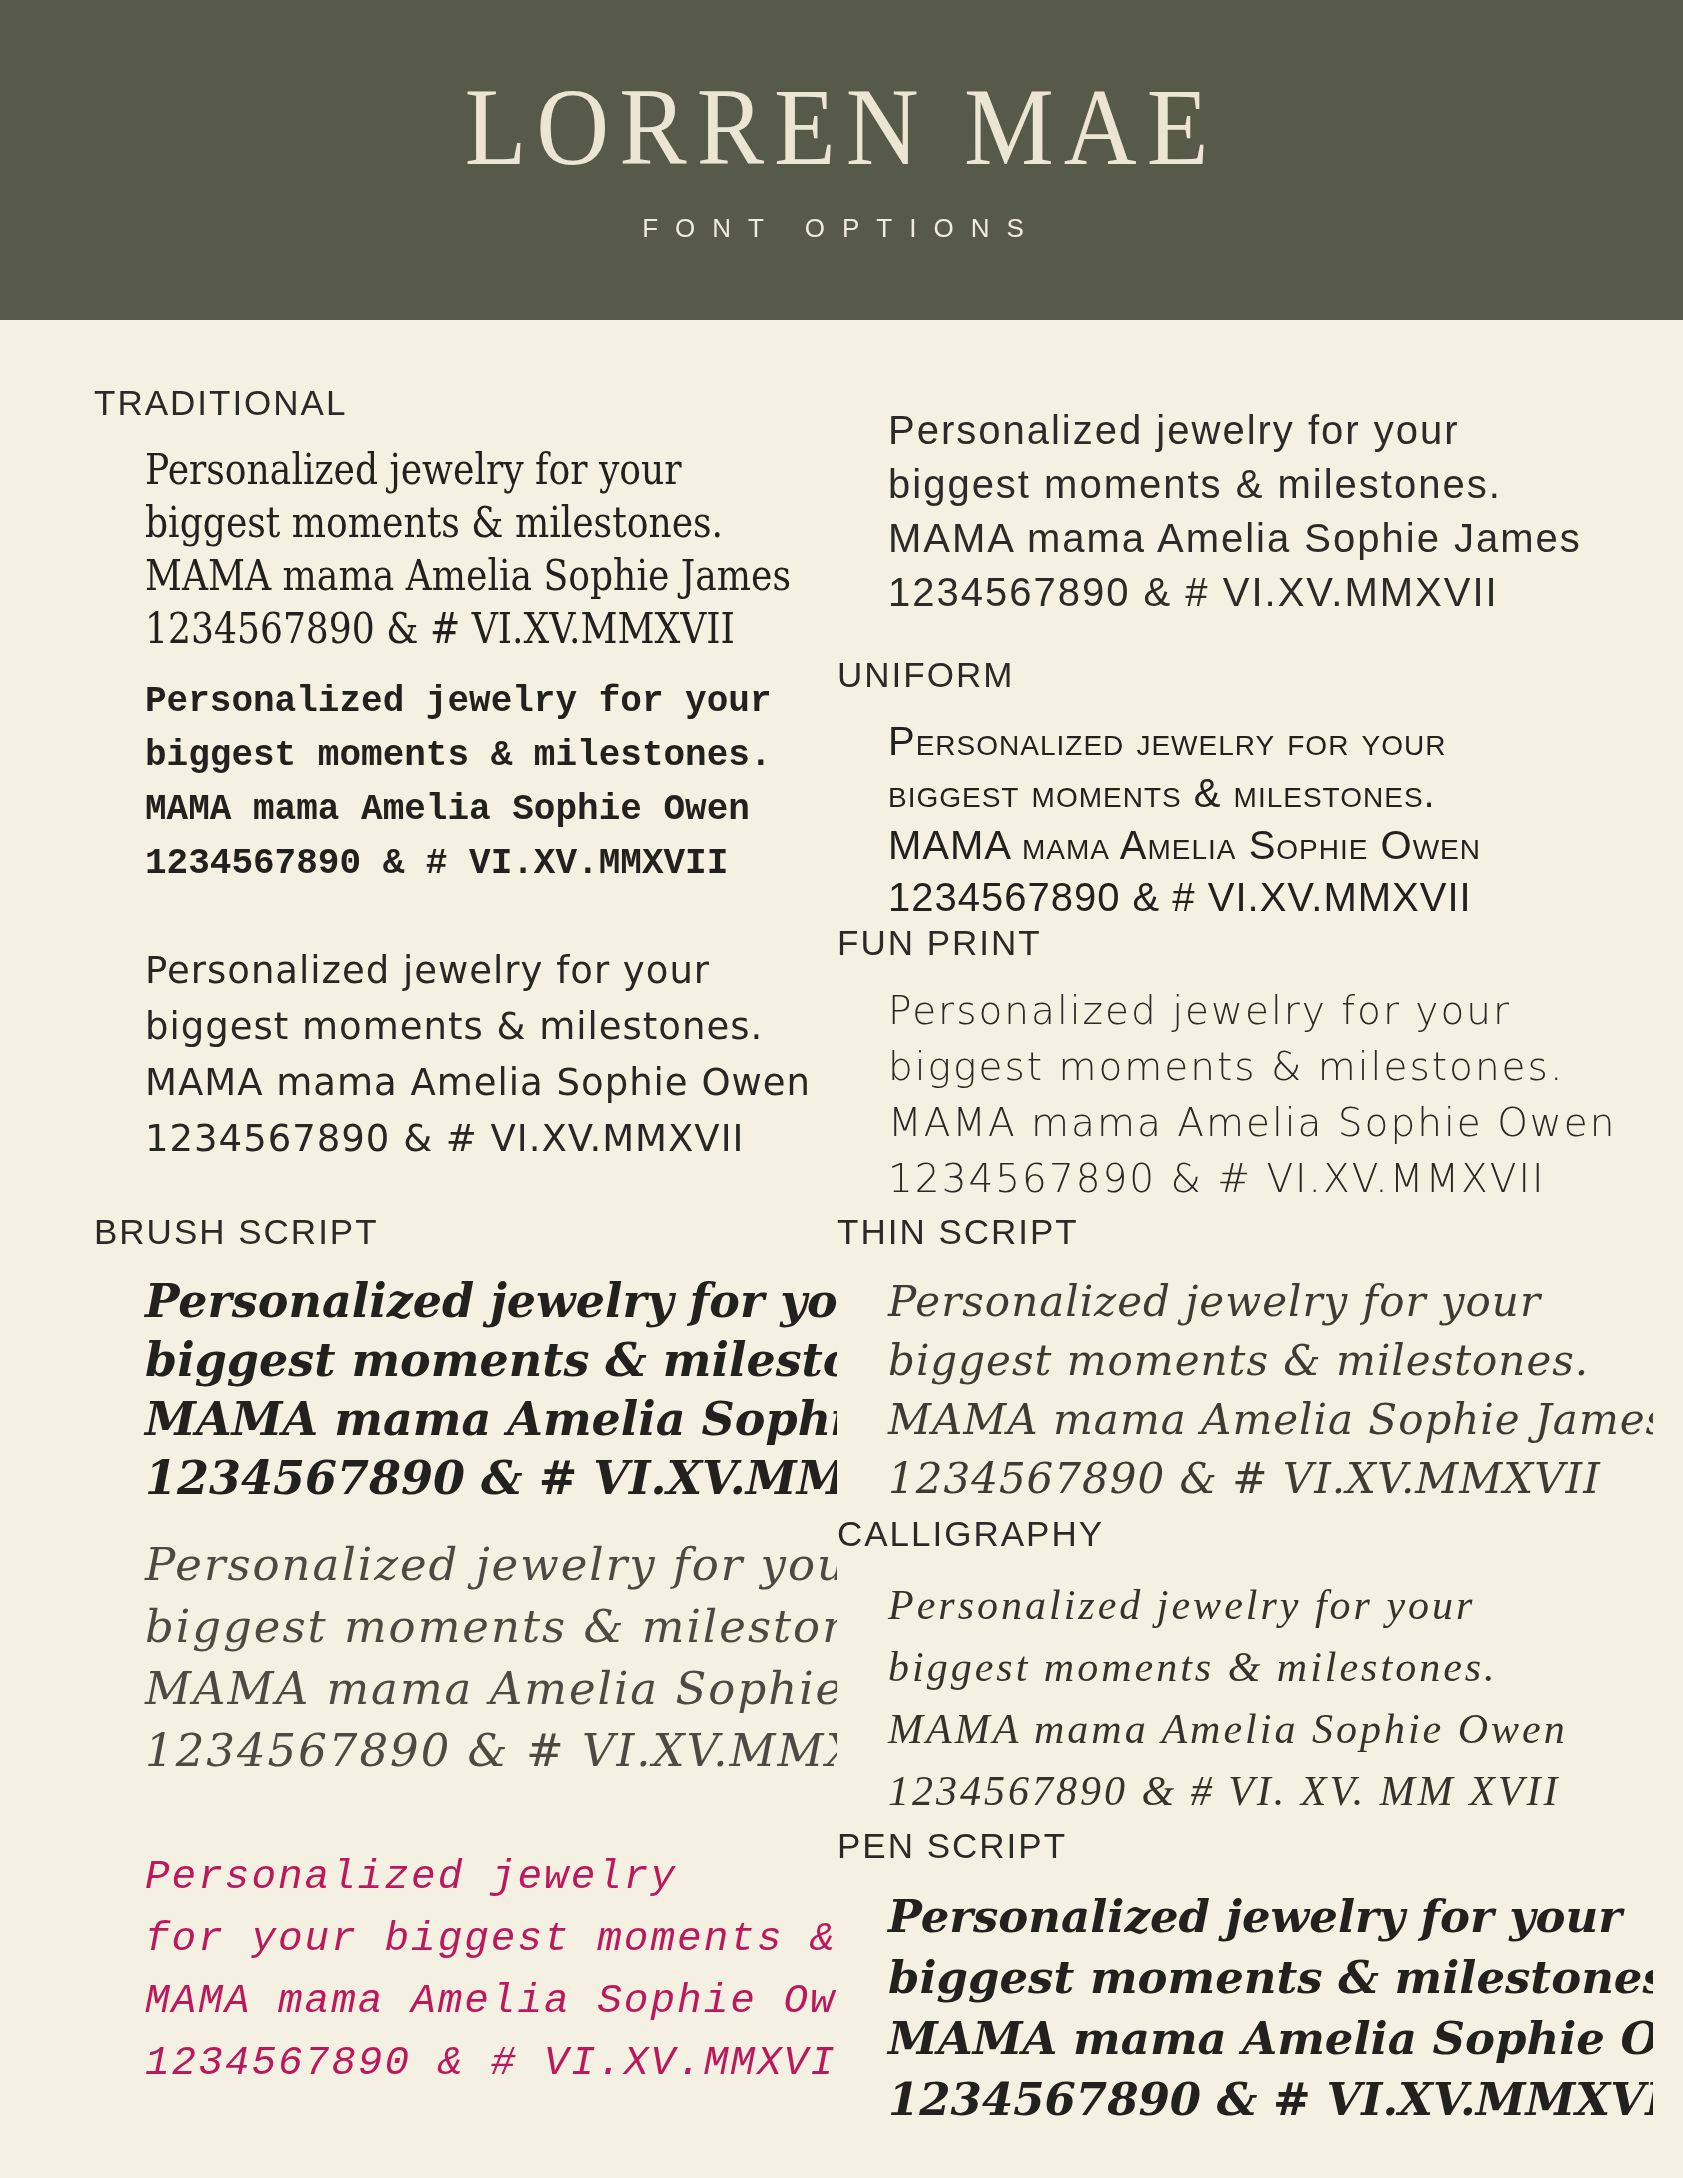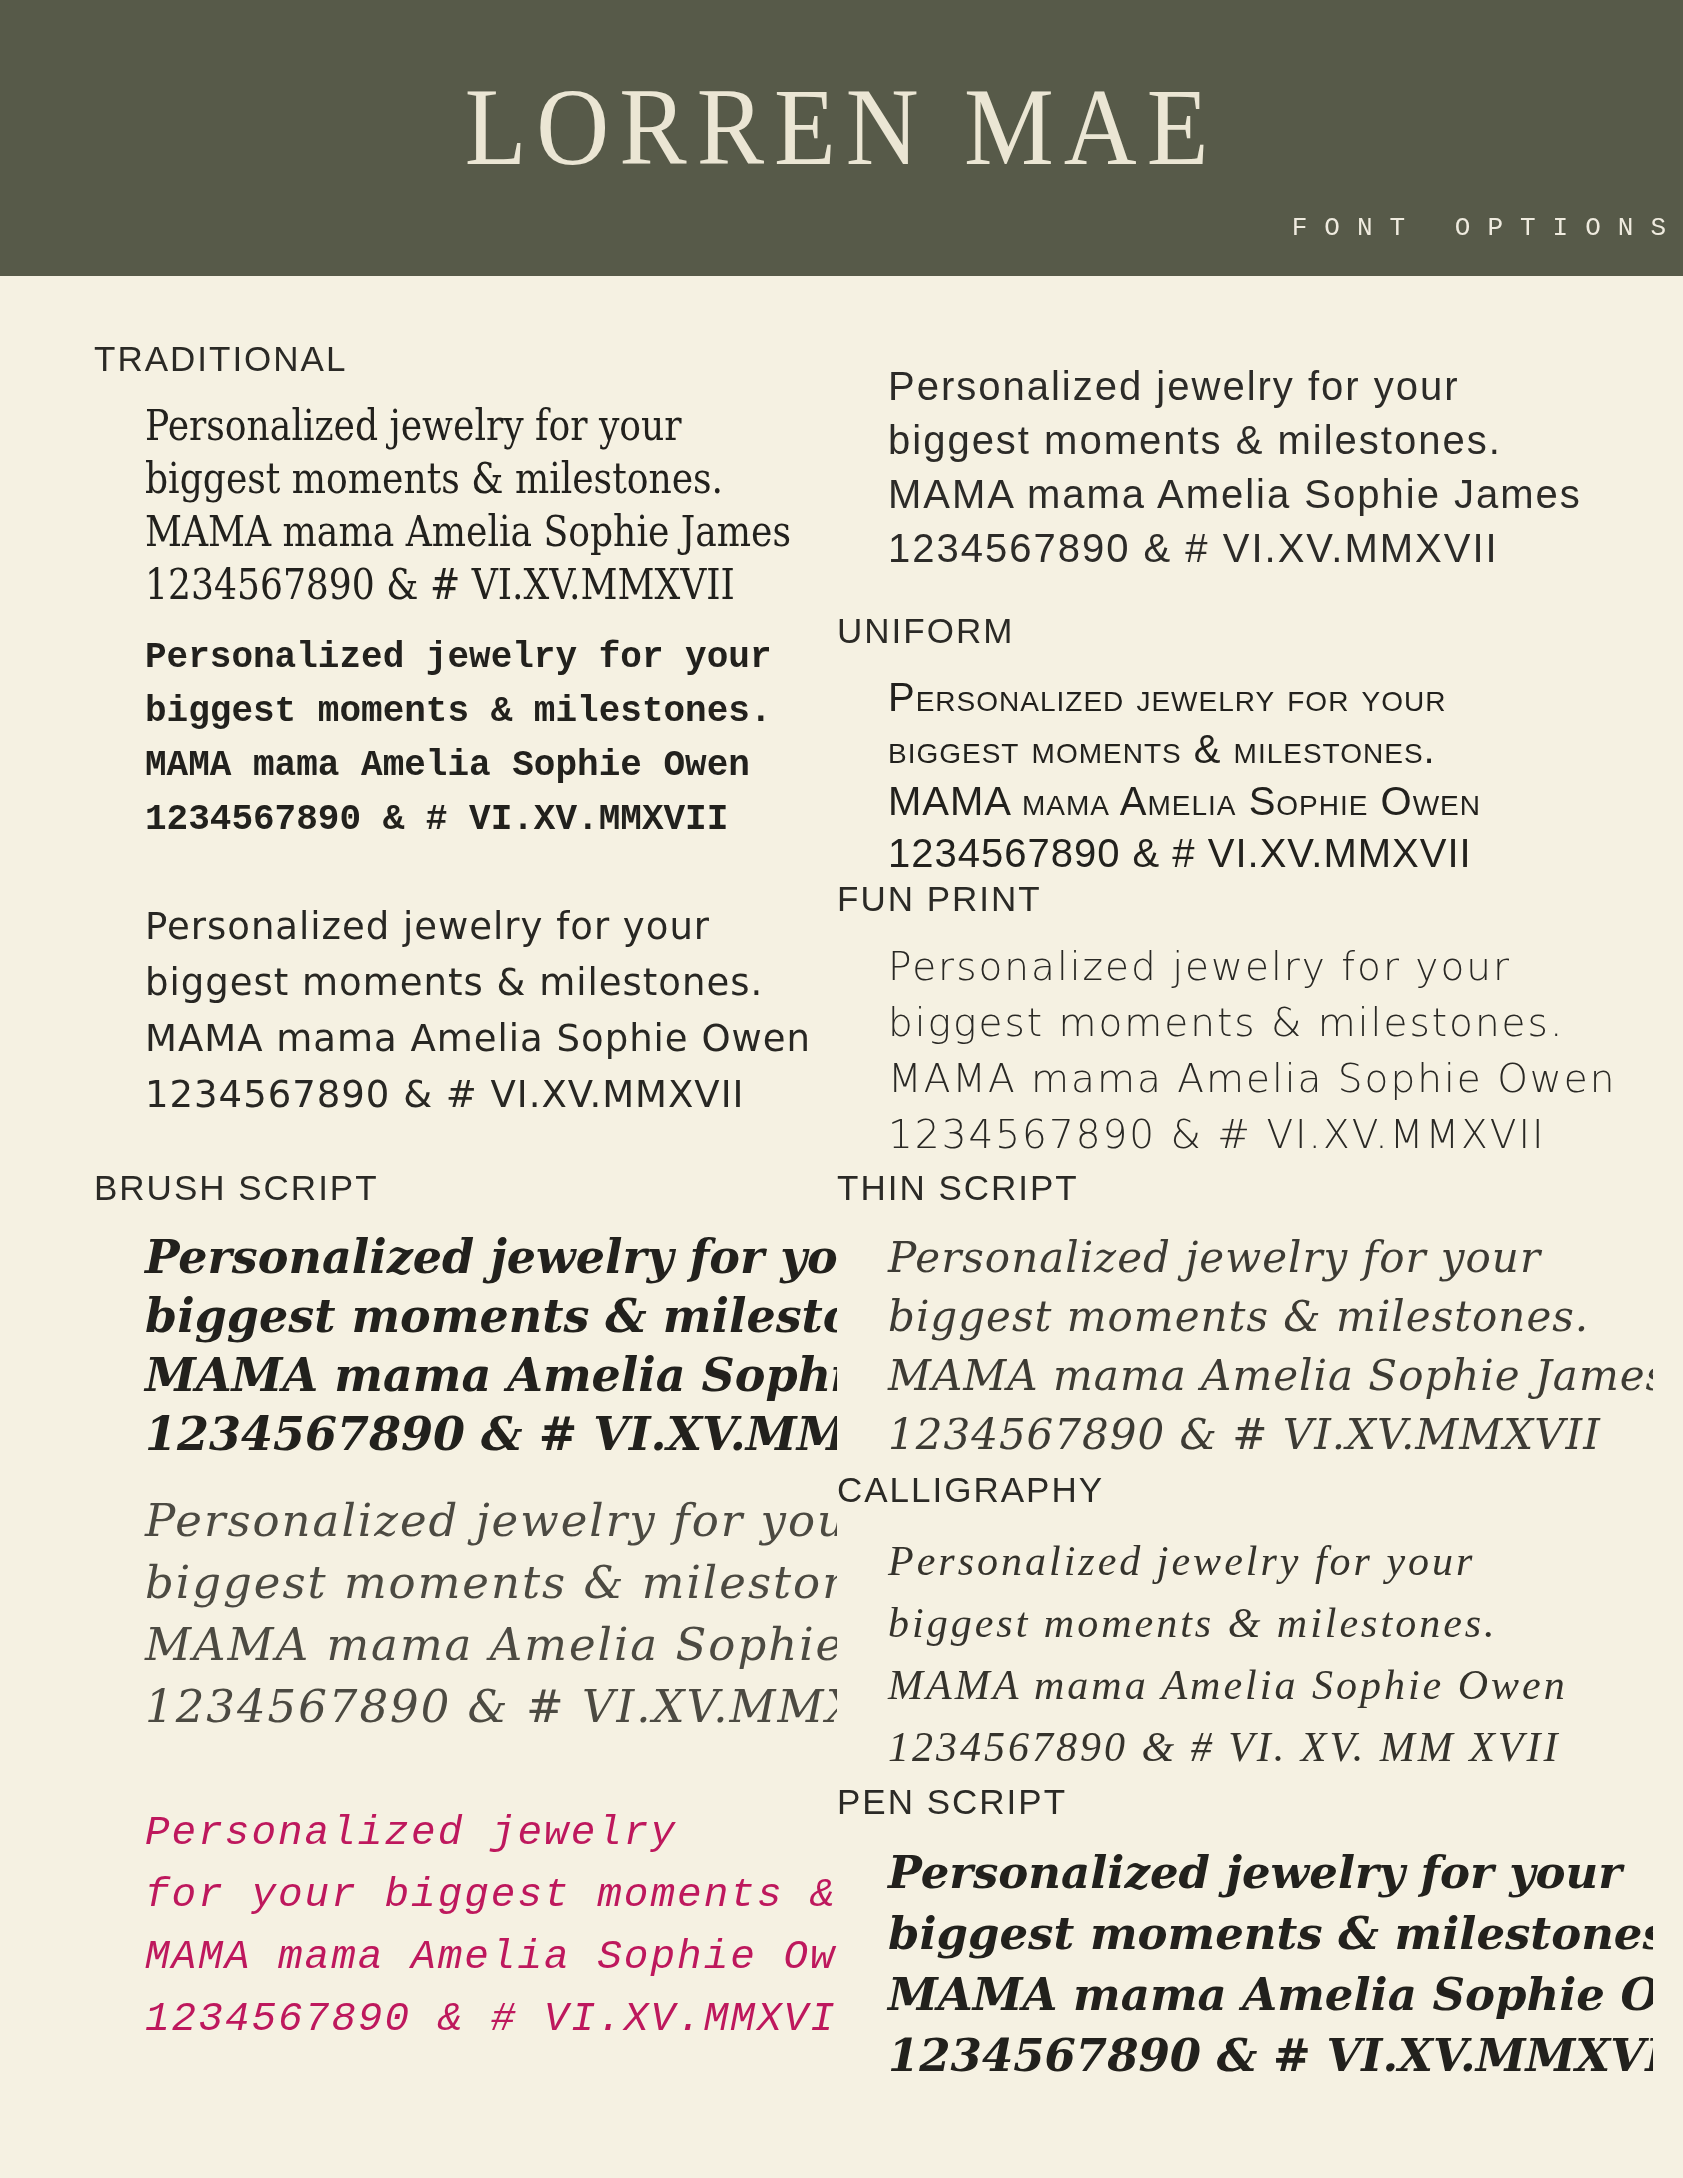--- a/index.html
+++ b/index.html
@@ -7,40 +7,39 @@
   .page {
     position: relative;
     width: 1683px;
     height: 2178px;
     background: #f5f1e2;
     overflow: hidden;
     font-family: "Liberation Sans", sans-serif;
   }
   
   .hero {
-    height: 276px;
+    height: 320px;
     background: #575a49;
     text-align: center;
   }
   .hero h1 {
     padding-top: 67px;
     font-family: "Liberation Serif", serif;
     font-weight: 400;
     font-size: 101px;
     letter-spacing: 10px;
     color: #ebe6d4;
     transform: scaleY(1.08);
   }
   .hero .subtitle {
     margin-top: 30px;
-    font-family: Liberation Mono, monospace;
+    font-family: Liberation Sans, sans-serif;
     font-size: 26px;
     letter-spacing: 17px;
     color: #efebdf;
-    text-align: right;
   }
   
   .grid {
     display: grid;
     grid-template-columns: 743px 1fr;
     padding: 63px 30px 0 94px;
   }
   .cell { overflow: hidden; }
   .row1 { min-height: 267px; }
   .row2 { min-height: 262px; }

